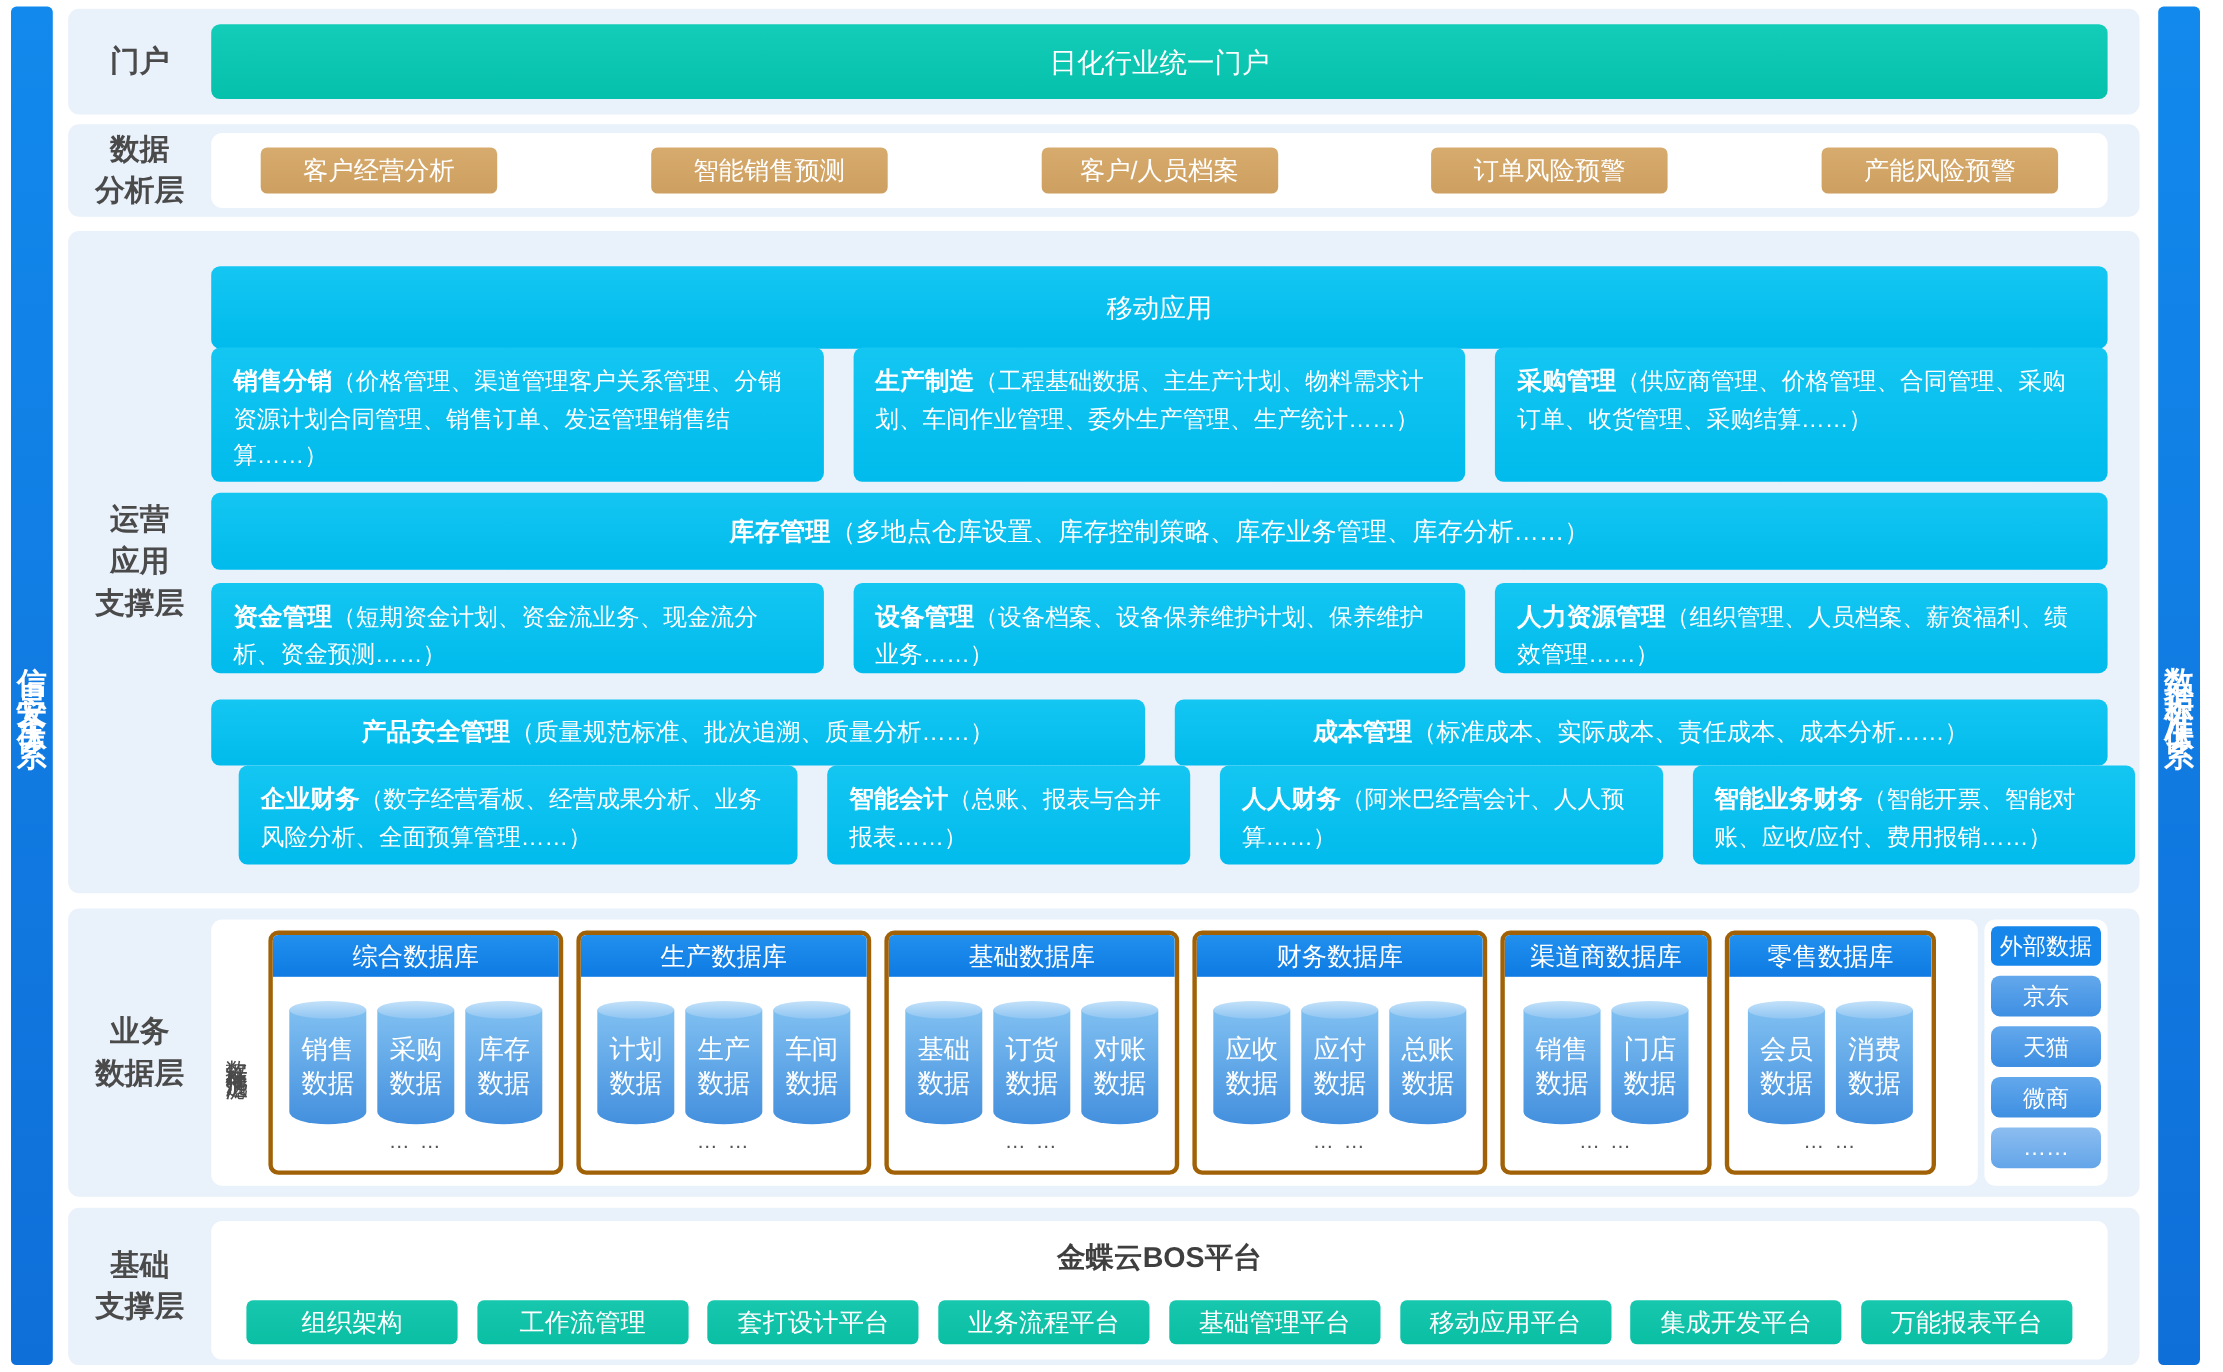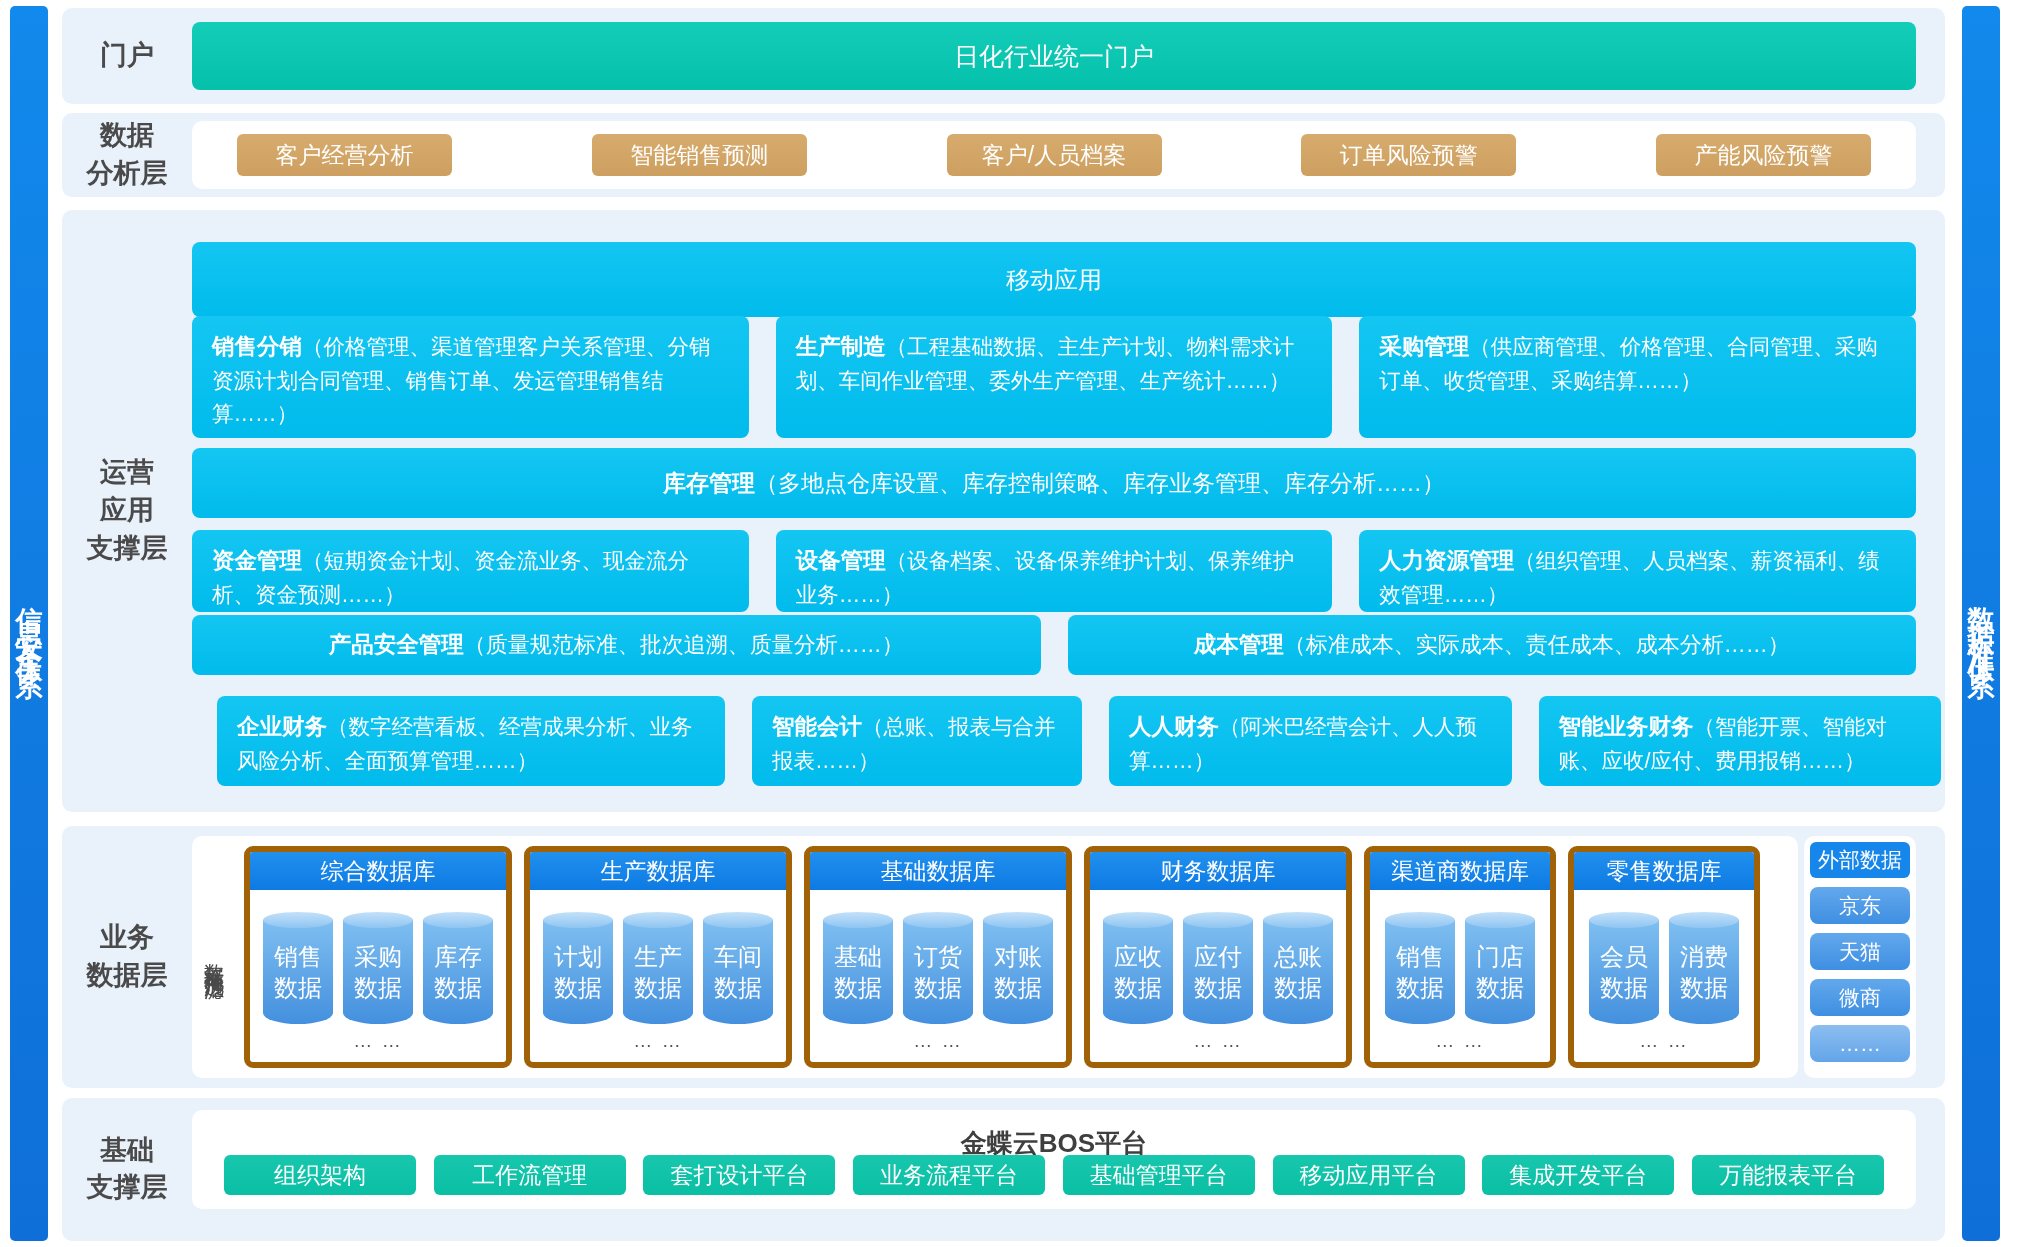--- a/index.html
+++ b/index.html
@@ -40,35 +40,35 @@
 
   
   .cyanbar{position:absolute;left:130px;width:1724px;border-radius:8px;
     background:linear-gradient(180deg,#14c6f2,#00bbec);color:#fff;
     display:flex;align-items:center;justify-content:center;}
   .mobile-bar{top:32px;height:75px;font-size:24px;}
   .inv-bar{top:238px;height:70px;font-size:23px;}
   .op-row{position:absolute;left:130px;width:1724px;display:flex;gap:27px;}
   .row1{top:106px;height:122px;}
   .row2{top:320px;height:82px;}
-  .row3{top:405px;height:60px;}
+  .row3{top:426px;height:60px;}
   .row4{top:486px;height:90px;padding-left:25px;}
   .card{background:linear-gradient(180deg,#14c6f2,#00bbec);border-radius:8px;color:#fff;
     font-size:21.5px;line-height:1.55;padding:14px 20px;box-sizing:border-box;flex:1 1 0;}
   .card b{font-size:22.5px;}
   .row3 .card{display:flex;align-items:center;justify-content:center;padding:6px 20px;font-size:22px;}
   .row4 .c1{flex:0 0 508px;}
   .row4 .c2{flex:0 0 330px;}
 
   
   .db-box{left:130px;top:10px;width:1606px;height:242px;box-sizing:border-box;
     display:flex;gap:12px;padding:10px 10px 10px 6px;}
   .filter-strip{width:34px;display:flex;align-items:center;justify-content:center;
     writing-mode:vertical-rl;color:#4a4a4a;font-size:20px;letter-spacing:2px;}
-  .db-group{border:6px solid #a16207;border-radius:9px;overflow:hidden;background:#fff;
+  .db-group{border:4px solid #a16207;border-radius:9px;overflow:hidden;background:#fff;
     display:flex;flex-direction:column;box-sizing:border-box;}
   .db-g3{width:268px;}
   .db-g2{width:192px;}
   .db-head{height:38px;background:linear-gradient(180deg,#2190ee,#0e7ae3);color:#fff;font-size:23px;
     display:flex;align-items:center;justify-content:center;flex:0 0 auto;}
   .db-body{flex:1;display:flex;flex-direction:column;align-items:center;}
   .cyl-row{display:flex;gap:10px;margin-top:22px;justify-content:center;}
   .cyl{position:relative;width:70px;height:104px;margin-top:8px;
     background:linear-gradient(180deg,#7fbff1,#4490de);
     border-radius:0 0 35px 35px/0 0 11px 11px;
@@ -80,21 +80,21 @@
 
   .ext-box{left:1742px;top:10px;width:112px;height:242px;box-sizing:border-box;
     padding:6px;display:flex;flex-direction:column;gap:9px;}
   .ext-head{height:36px;border-radius:6px;background:#1686ea;color:#fff;font-size:21px;
     display:flex;align-items:center;justify-content:center;}
   .ext-item{height:37px;border-radius:8px;background:linear-gradient(180deg,#63a8ec,#3e8fe2);
     color:#fff;font-size:21px;display:flex;align-items:center;justify-content:center;}
   .ext-item.last{background:linear-gradient(180deg,#8cbdf0,#63a5e9);}
 
   
-  .found-box{left:130px;top:12px;width:1724px;height:99px;}
+  .found-box{left:130px;top:12px;width:1724px;height:126px;}
   .found-title{text-align:center;margin-top:16px;color:#3f3f3f;font-size:26px;font-weight:700;}
   .found-btns{position:absolute;left:32px;right:32px;bottom:14px;display:flex;justify-content:space-between;}
   .teal-btn{width:192px;height:40px;border-radius:6px;background:linear-gradient(180deg,#17c7ae,#0abfa3);
     color:#fff;font-size:23px;display:flex;align-items:center;justify-content:center;}
 </style>
 </head>
 <body>
 
 <div class="canvas">
 

